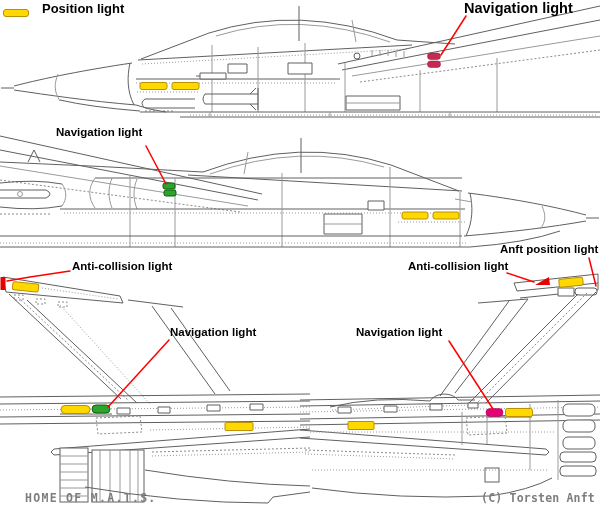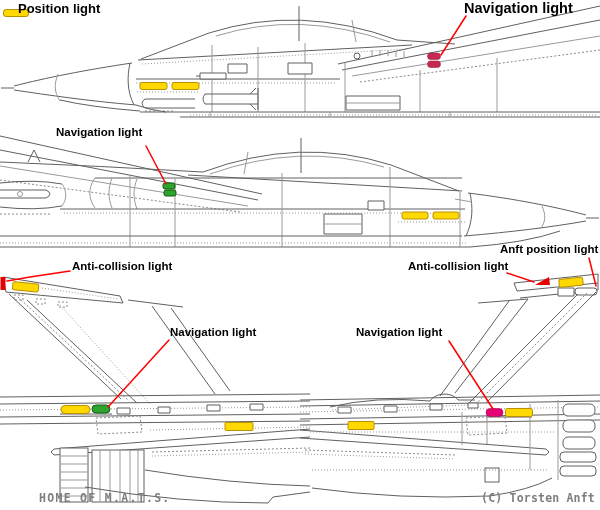--- a/index.html
+++ b/index.html
@@ -6,21 +6,21 @@
   .stage{position:relative;width:600px;height:510px;background:#fff;overflow:hidden;
          font-family:"Liberation Sans",sans-serif;}
   .stage svg{position:absolute;left:0;top:0;}
   .lbl{position:absolute;font-weight:bold;font-size:11.5px;color:#000;white-space:nowrap;line-height:1.1;}
   .lbl-big{font-size:14.5px;}
   .lbl-med{font-size:13px;}
   .legend-swatch{position:absolute;left:3px;top:9px;width:24px;height:6px;
     background:var(--position-light);border:1px solid var(--position-light-border);border-radius:3px;}
   .footer{position:absolute;top:491px;color:var(--footer-text);
     font-family:"DejaVu Sans Mono",monospace;font-weight:bold;font-size:11.5px;}
-  .footer-left{left:18px;letter-spacing:1.3px;padding-left:21px;}
+  .footer-left{left:4px;letter-spacing:1.3px;padding-left:21px;}
   .footer-right{right:5px;letter-spacing:0.2px;text-align:center;}
   
   .ln{fill:none;stroke:var(--artwork-line);stroke-width:1;}
   .lt{fill:none;stroke:#9a9a9a;stroke-width:1;}
   .dsh{fill:none;stroke:#8a8a8a;stroke-width:1;stroke-dasharray:2 2;}
   .dot{fill:none;stroke:#9a9a9a;stroke-width:1;stroke-dasharray:1 2;}
   .pos{fill:var(--position-light);stroke:var(--position-light-border);stroke-width:1;}
   .nred{fill:var(--navigation-red);stroke:#8d1d3a;stroke-width:0.5;}
   .npink{fill:var(--navigation-pink);stroke:#99004d;stroke-width:0.5;}
   .ngrn{fill:var(--navigation-green);stroke:var(--navigation-green-border);stroke-width:1;}
@@ -217,21 +217,21 @@
     <path class="leader" d="M146 146 L166 184"></path>
     <path class="leader" d="M70 271 L30 277 L7 281"></path>
     <path class="leader" d="M507 273 L534 282"></path>
     <path class="leader" d="M589 258 L596 286"></path>
     <path class="leader" d="M169 340 L108 407"></path>
     <path class="leader" d="M449 341 L493 409"></path>
   </g>
 </svg>
 
 <div class="legend-swatch"></div>
-<div class="lbl lbl-med" style="left:18px;top:2px;">Position light</div>
+<div class="lbl lbl-med" style="left:42px;top:2px;">Position light</div>
 <div class="lbl lbl-big" style="left:464px;top:1px;">Navigation light</div>
 <div class="lbl" style="left:56px;top:126px;">Navigation light</div>
 <div class="lbl" style="left:72px;top:260px;">Anti-collision light</div>
 <div class="lbl" style="left:408px;top:260px;">Anti-collision light</div>
 <div class="lbl" style="left:500px;top:243px;">Anft position light</div>
 <div class="lbl" style="left:170px;top:326px;">Navigation light</div>
 <div class="lbl" style="left:356px;top:326px;">Navigation light</div>
 
 <div class="footer footer-left">HOME OF M.A.T.S.</div>
 <div class="footer footer-right">(C) Torsten Anft</div>

